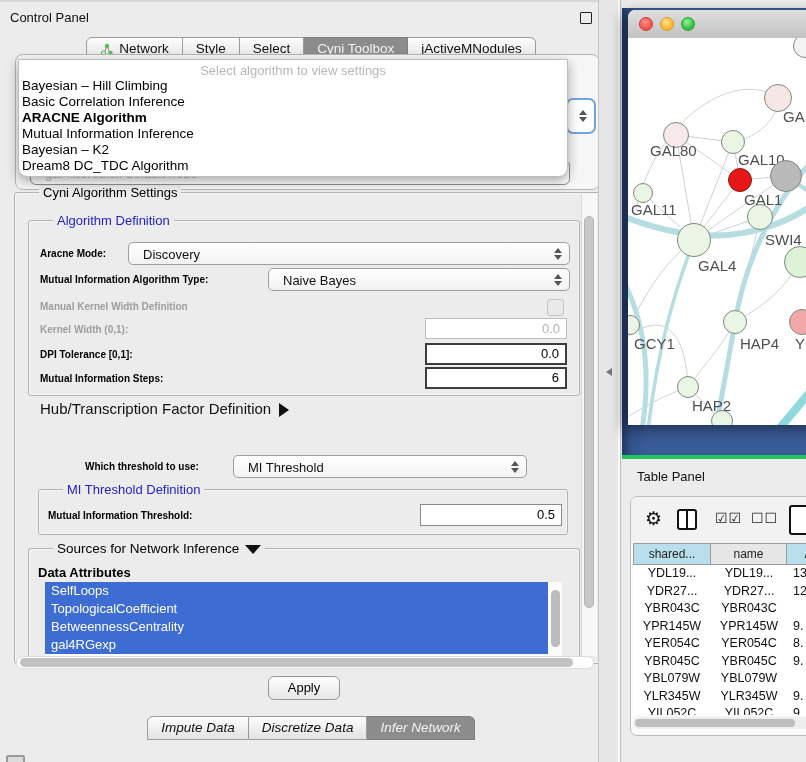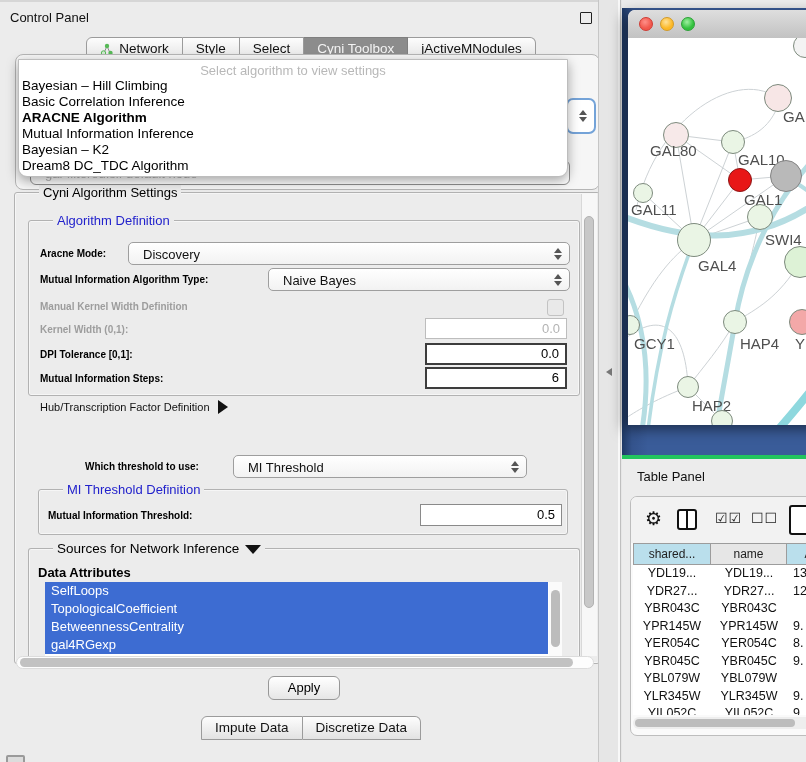--- a/index.html
+++ b/index.html
@@ -14,21 +14,21 @@
   
   #control-panel{left:0;top:0;width:622px;height:762px;background:#ececec;border-top:2px solid #d6d6d6;}
   #cp-titlebar{left:0;top:0;width:550px;height:30px;}
   #cp-title{left:10px;top:8px;font-size:13px;color:#111;}
   #cp-float{left:580px;top:10px;width:10px;height:10px;border:1.6px solid #222;border-radius:1px;background:#ececec;}
   #cp-close{left:599px;top:5px;font-size:14px;color:#111;font-weight:bold;}
 
   
   .tabbar{display:flex;justify-content:center;align-items:flex-end;}
   #tab-bar{left:0;top:35px;width:622px;height:24px;}
-  #bottom-tab-bar{left:0;top:706px;width:622px;height:32px;}
+  #bottom-tab-bar{left:0;top:706px;width:622px;height:32px;font-style:italic;}
   .tab{
     height:22px;line-height:22px;padding:0 13px;font-size:13.5px;color:#111;
     background:linear-gradient(#fdfdfd,#e2e2e2);
     border:1px solid #9b9b9b;border-left:none;white-space:nowrap;
     display:flex;align-items:center;gap:5px;text-align:right;
   }
   .tab:first-child{border-left:1px solid #9b9b9b;border-radius:6px 0 0 0;}
   .tab:last-child{border-radius:0 6px 0 0;}
   .tab.sel{background:#8c8c8c;color:#f4f4f4;border-color:#7f7f7f;}
 
@@ -218,21 +218,21 @@
   </div>
   <div class="abs flabel dis" style="left:40px;top:299px;">Manual Kernel Width Definition</div>
   <div class="abs cb" style="left:547px;top:297px;"></div>
   <div class="abs flabel dis" style="left:40px;top:322px;">Kernel Width (0,1):</div>
   <div class="abs tf dis" style="left:425px;top:316px;width:142px;height:21px;line-height:19px;">0.0</div>
   <div class="abs flabel" style="left:40px;top:347px;">DPI Tolerance [0,1]:</div>
   <div class="abs tf strong" style="left:425px;top:341px;width:142px;height:22px;line-height:18px;">0.0</div>
   <div class="abs flabel" style="left:40px;top:371px;">Mutual Information Steps:</div>
   <div class="abs tf strong" style="left:425px;top:365px;width:142px;height:22px;line-height:18px;">6</div>
 
-  <div class="abs" style="left:40px;top:398px;font-size:11px;color:#111;">
+  <div class="abs" style="left:40px;top:398px;font-size:15px;color:#111;">
     <span>Hub/Transcription Factor Definition</span><span class="arrow-right"></span>
   </div>
 
   <div class="abs flabel" style="left:85px;top:459px;">Which threshold to use:</div>
   <div class="abs combo" style="left:233px;top:453px;width:294px;height:23px;">
     <span class="val">MI Threshold</span>
     <span class="stepper">
         <i class="up"></i>
         <i class="dn"></i>
       </span>
@@ -262,20 +262,23 @@
 
   <div id="apply-btn" class="abs">Apply</div>
 
   <div id="cp-bottom-edge" class="abs"></div>
   <div id="bottom-tab-bar" class="abs tabbar">
       <div class="tab">
         <span>Impute Data</span>
       </div>
       <div class="tab">
         <span>Discretize Data</span>
+      </div>
+      <div class="tab sel">
+        <span>Infer Network</span>
       </div>
     </div>
   <div id="corner-icon" class="abs"></div>
 </div>
 
 <div id="divider" class="abs"></div>
 <div id="divider-line" class="abs"></div>
 <div id="divider-arrow" class="abs"></div>
 
 <div id="right-region" class="abs">

